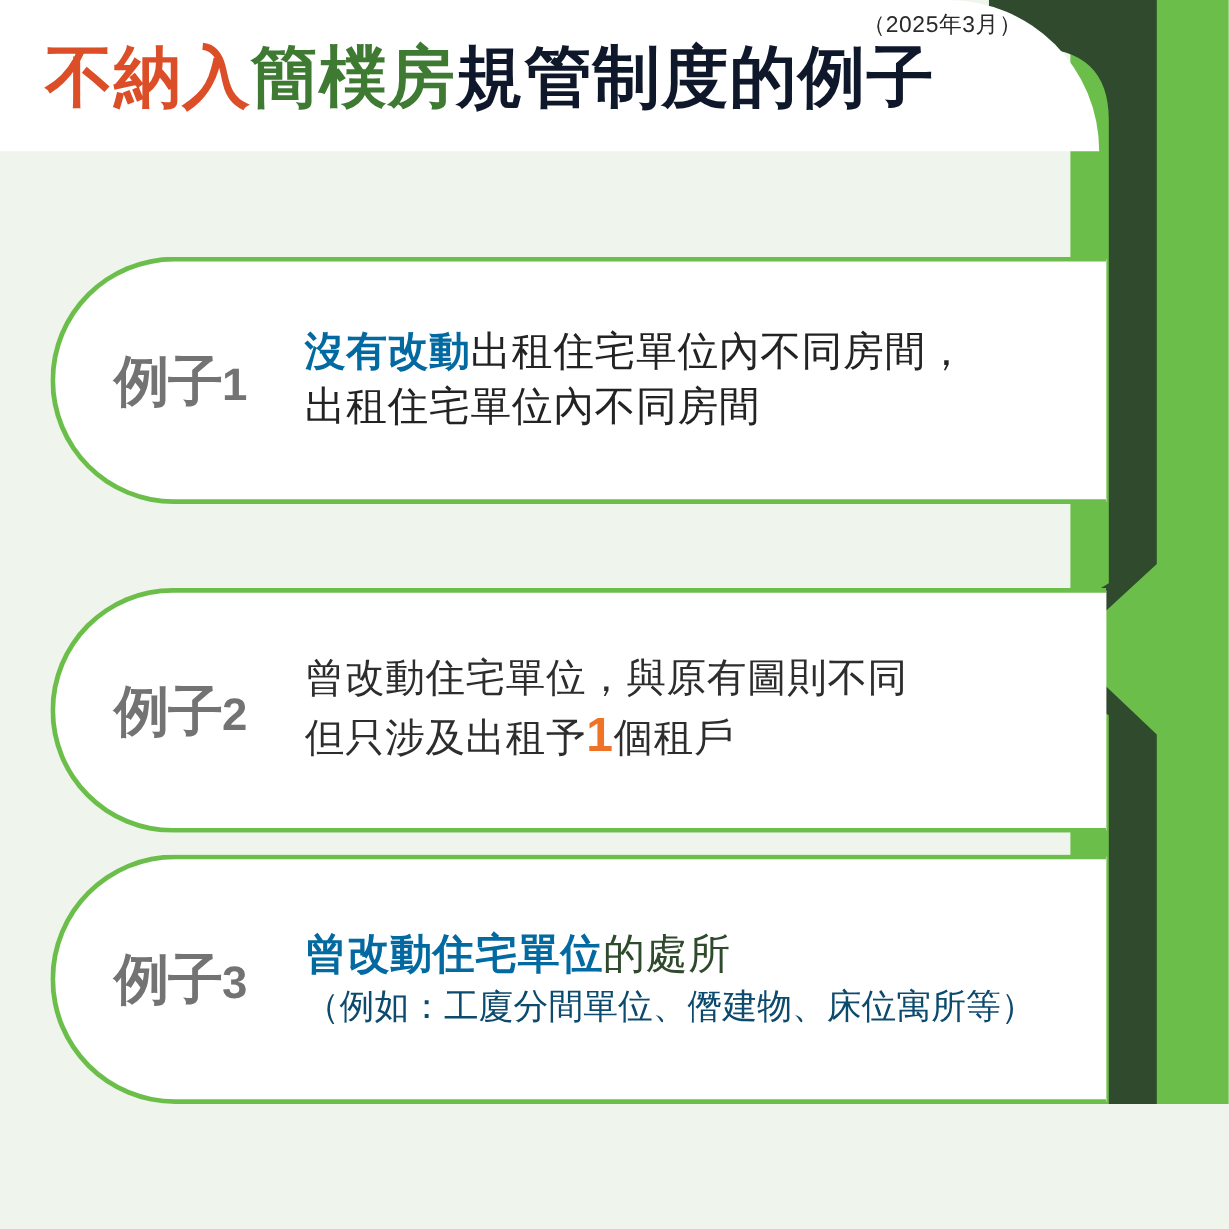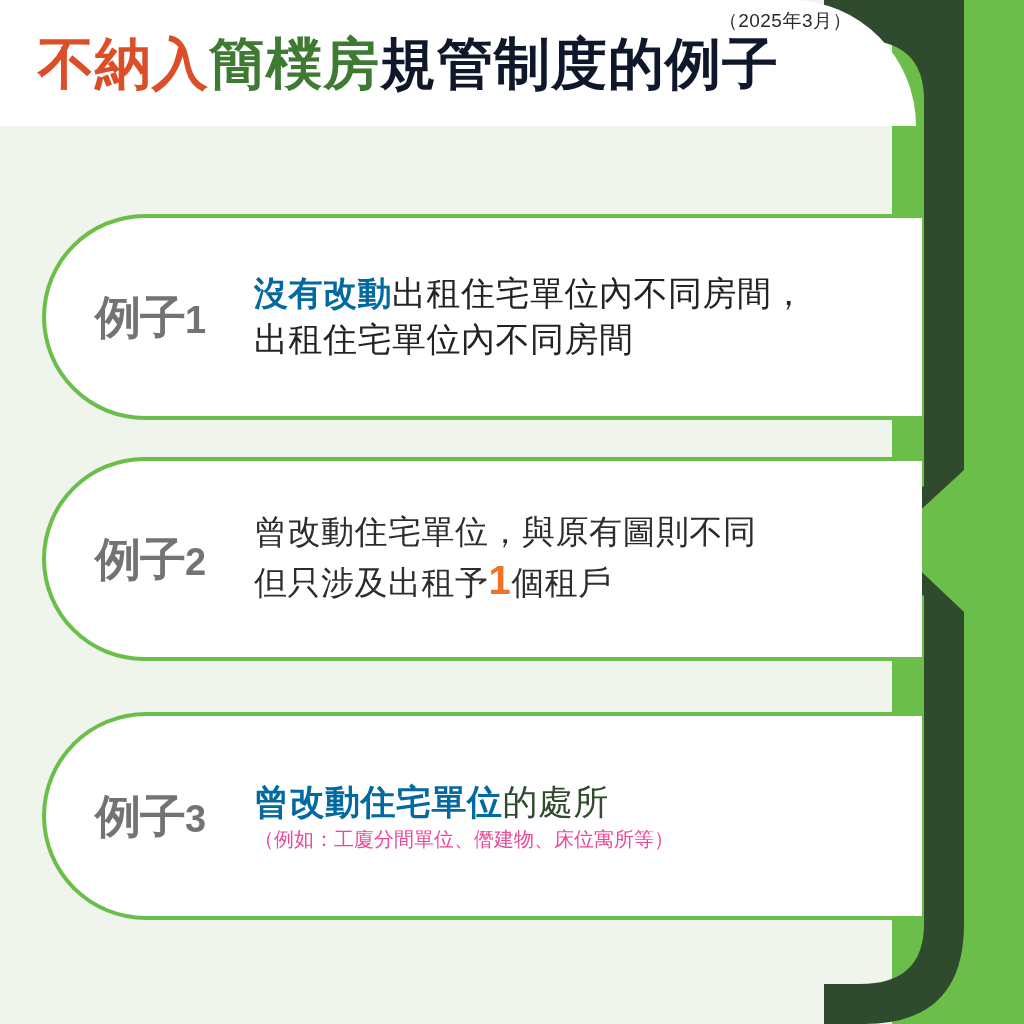--- a/index.html
+++ b/index.html
@@ -3,21 +3,21 @@
 <meta charset="utf-8">
 <style>
   html,body{margin:0;padding:0;}
   body{
     width:1024px;height:1024px;
     background:#eff5ec;
     font-family:"Liberation Sans","DejaVu Sans",sans-serif;
     overflow:hidden;
     position:relative;
   }
-  #stage{position:absolute;inset:0;width:1024px;height:1024px;overflow:hidden;}
+  #stage{position:absolute;inset:0;width:1024px;height:920px;overflow:hidden;}
 
   
   .right-bright{
     position:absolute;top:0;right:0;width:132px;height:1024px;
     background:#6cbe4a;
   }
   .right-dark-svg{
     position:absolute;top:0;right:0;width:200px;height:1024px;
   }
 
@@ -48,21 +48,21 @@
     background:#ffffff;
     border:4px solid #6cbe4a;
     border-right:none;
     border-top-left-radius:110px;
     border-bottom-left-radius:110px;
     box-sizing:border-box;
     display:flex;
     align-items:center;
   }
   #card1{left:42px;top:214px;width:880px;height:206px;}
-  #card2{left:42px;top:457px;width:880px;height:204px;}
+  #card2{left:42px;top:490px;width:880px;height:204px;}
   #card3{left:42px;top:712px;width:880px;height:208px;}
 
   .card-label{
     flex:0 0 auto;
     width:208px;
     text-align:center;
     color:#737373;
     font-weight:bold;
     font-size:46px;
     line-height:1;
@@ -73,21 +73,21 @@
 
   .card-body{
     flex:1 1 auto;
     padding-right:36px;
     color:#232323;
   }
   .line{
     font-size:34px;line-height:1.34;white-space:nowrap;
     letter-spacing:.5px;
   }
-  .line.sub{font-size:20px;color:#ec4899;letter-spacing:0;}
+  .line.sub{font-size:29px;color:#0c4a6e;letter-spacing:0;}
   .hl{color:#0369a1;font-weight:bold;}
   .hl-num{color:#ee7326;font-weight:bold;font-size:40px;}
   .dk{color:#2f4a2c;}
 
   
   #card2 .card-body .line{font-size:33px;color:#2d2d2d;}
   #card3 .card-body .line:first-child{font-size:35px;}
 </style>
 </head>
 <body>

